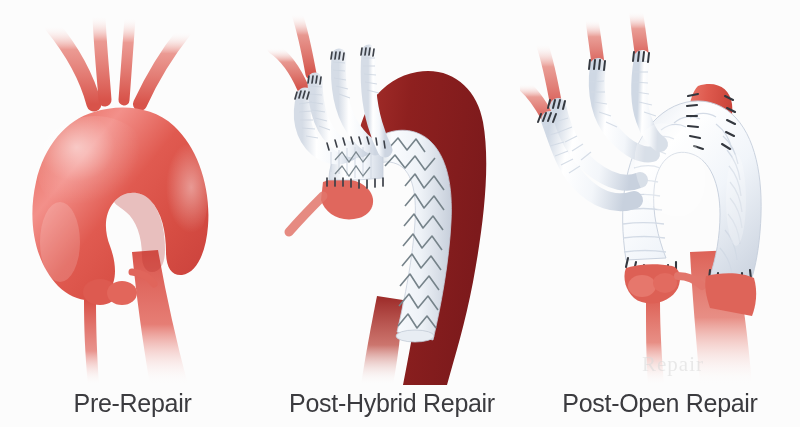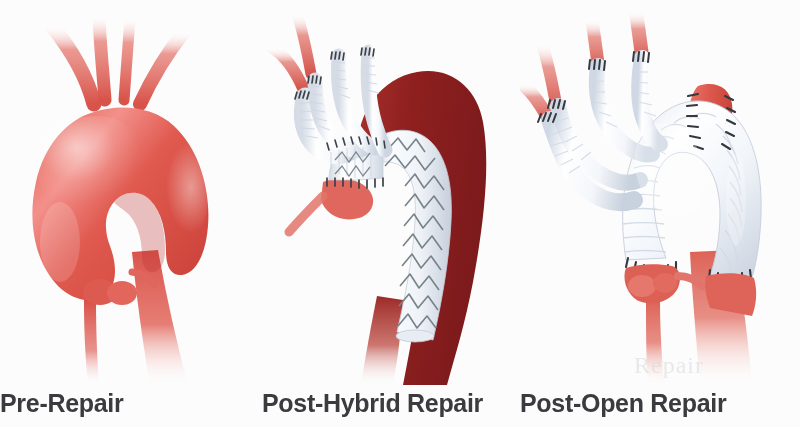--- a/index.html
+++ b/index.html
@@ -32,38 +32,38 @@
     left: 0;
     top: 383px;
     width: 800px;
     height: 44px;
   }
   .caption {
     position: absolute;
     top: 0;
     height: 44px;
     line-height: 40px;
-    text-align: left;
+    text-align: center;
     font-family: "Liberation Sans", sans-serif;
-    font-weight: bold;
+    font-weight: normal;
     font-size: 25px;
     letter-spacing: -0.3px;
     color: #3b3b3f;
     white-space: nowrap;
   }
   #caption-pre    { left: 0px;   width: 265px; }
   #caption-hybrid { left: 262px; width: 260px; }
   #caption-open   { left: 520px; width: 280px; }
 
   .watermark {
     position: absolute;
     right: 96px;
     top: 352px;
     font-family: "Liberation Serif", serif;
-    font-size: 24px;
+    font-size: 21px;
     color: #d9d9d9;
     opacity: 0.55;
     letter-spacing: 1px;
     pointer-events: none;
     user-select: none;
   }
 </style>
 </head>
 <body>
 

